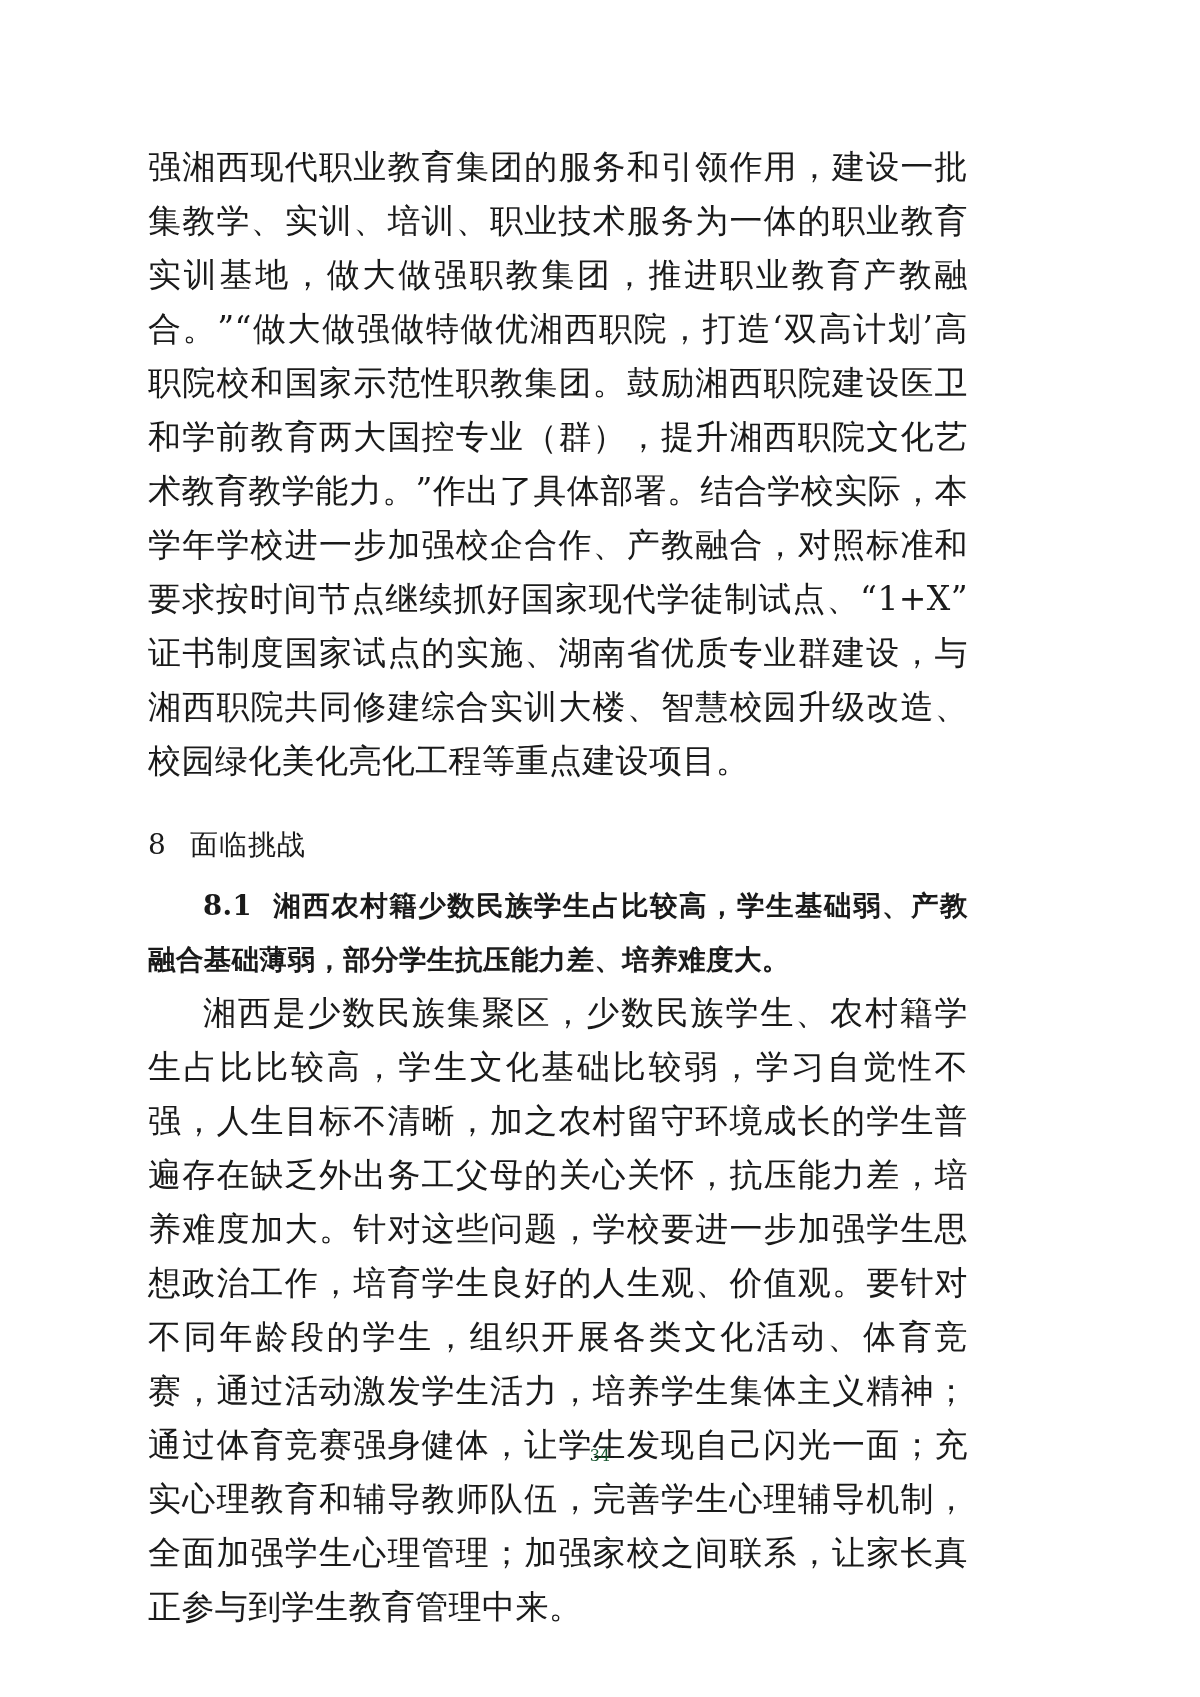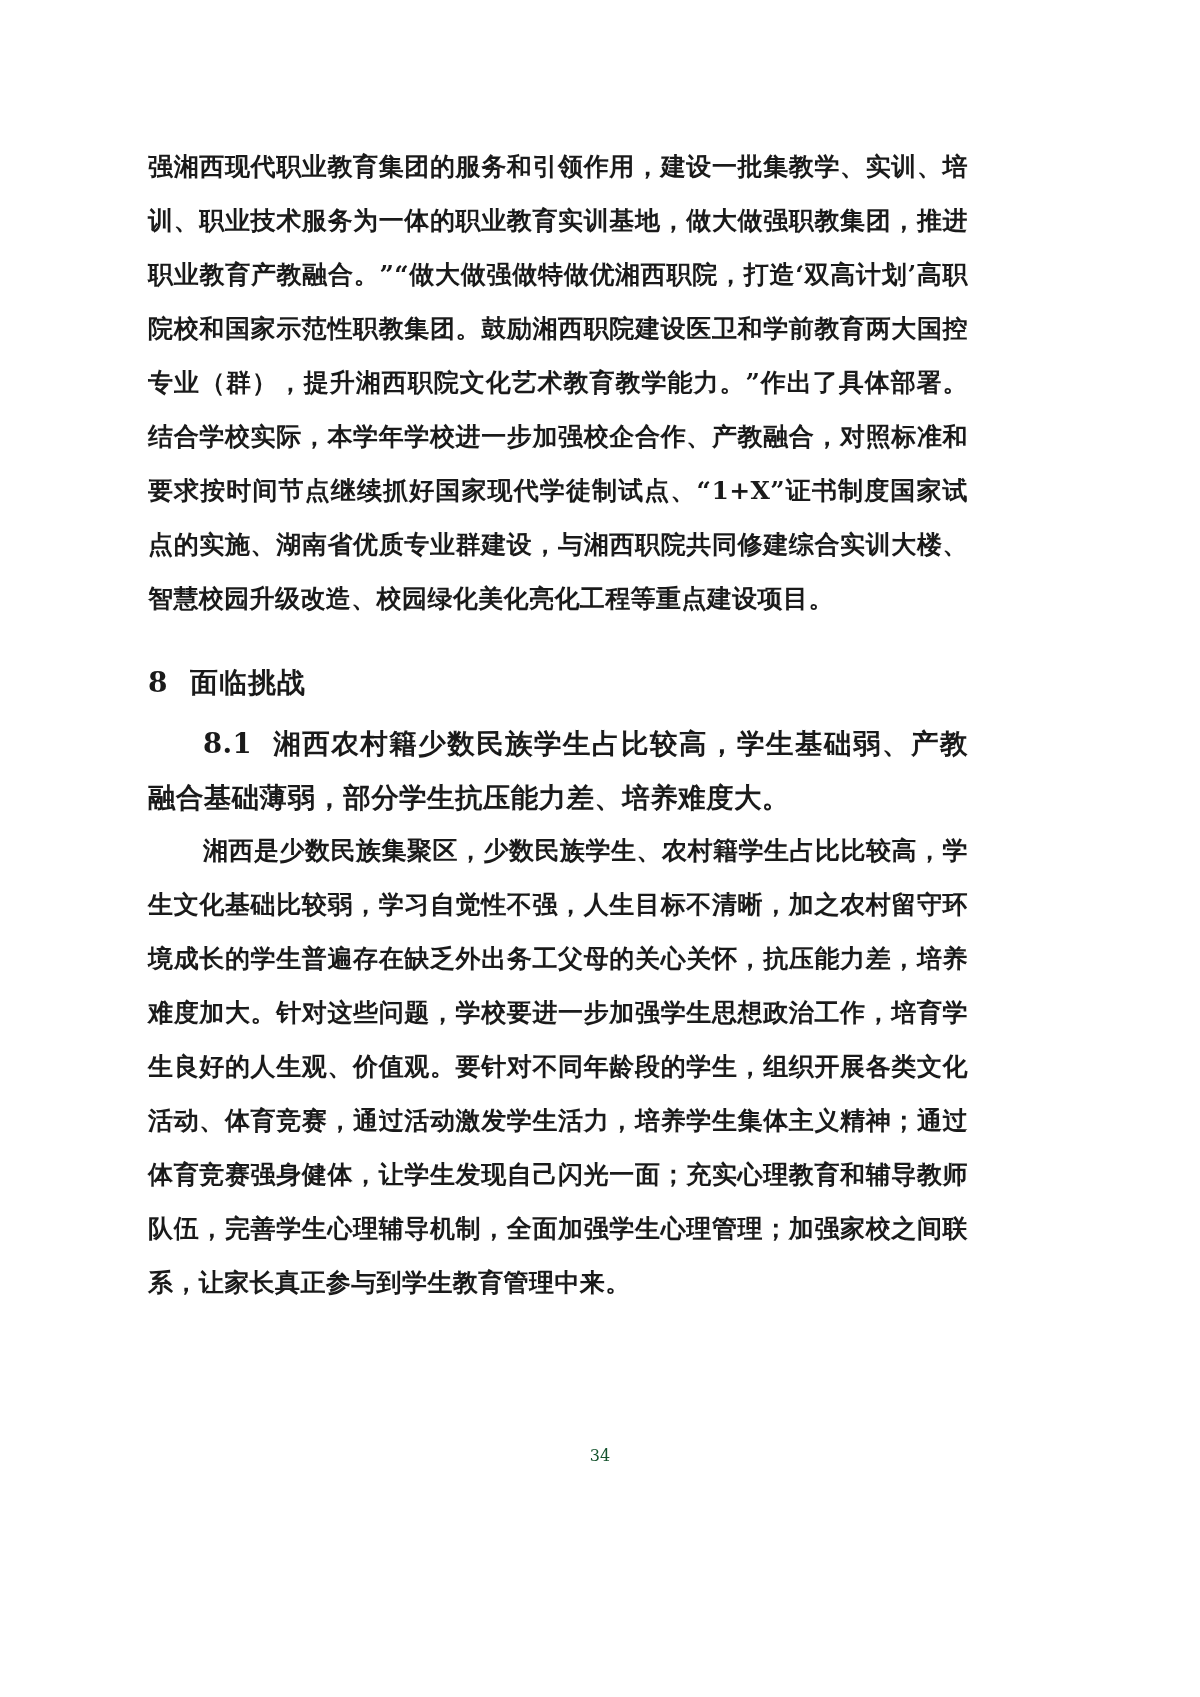--- a/index.html
+++ b/index.html
@@ -20,35 +20,35 @@
   .content {
     position: absolute;
     left: 148px;
     top: 140px;
     width: 820px;
   }
   p, h2, h3 {
     margin: 0;
   }
   .body-par {
-    font-size: 25px;
+    font-size: 33px;
     line-height: 54px;
     text-align: justify;
     text-justify: inter-ideograph;
     text-indent: 55px;
     letter-spacing: 0.4px;
-    font-weight: 700;
+    font-weight: 400;
   }
   .body-par.noindent {
     text-indent: 0;
   }
   .sec-head {
     font-size: 28px;
     line-height: 54px;
-    font-weight: bold;
+    font-weight: normal;
     letter-spacing: 1px;
     margin-top: 30px;
     margin-bottom: 6px;
   }
   .sec-head .num {
     display: inline-block;
     min-width: 42px;
   }
   .subsec-head {
     font-size: 27.5px;

